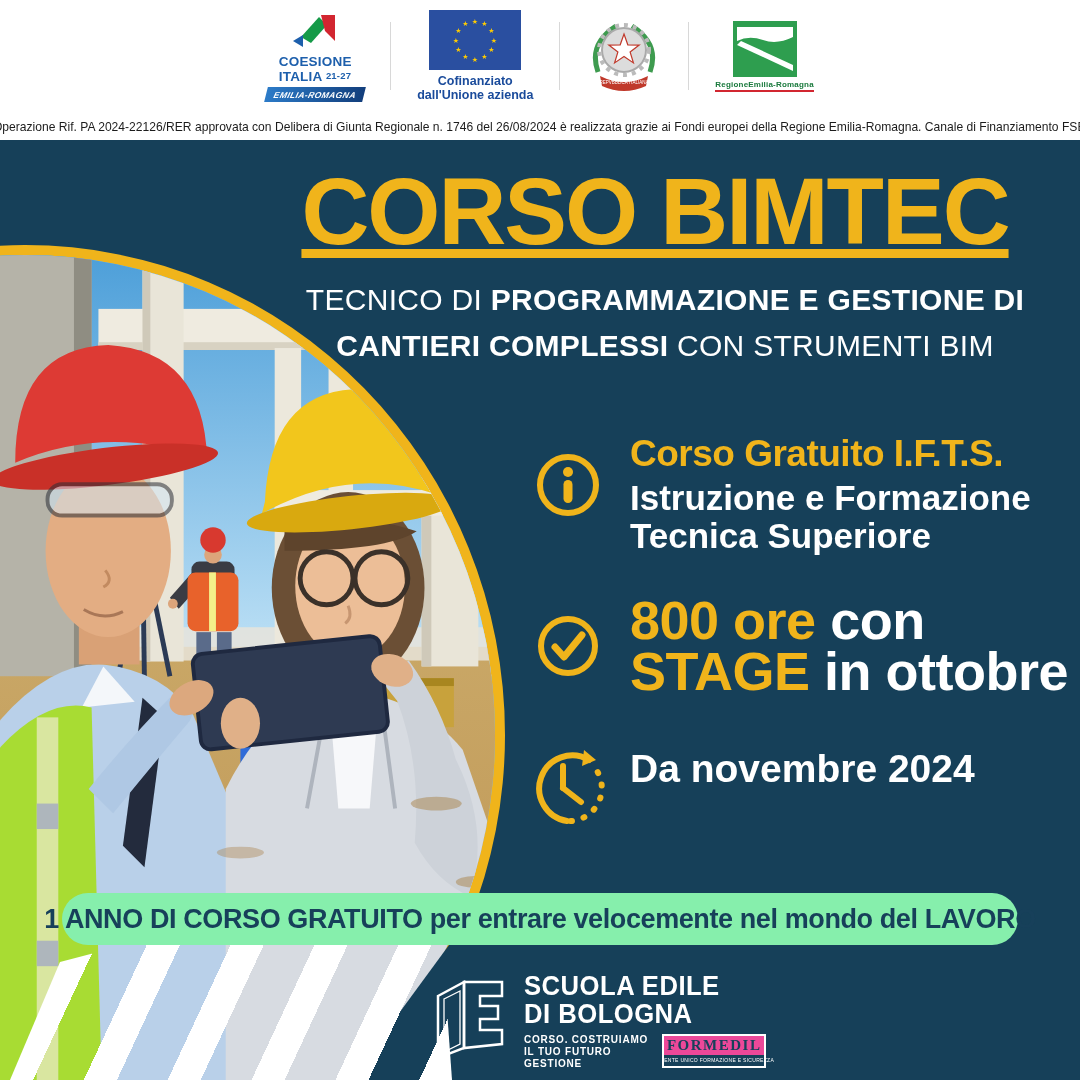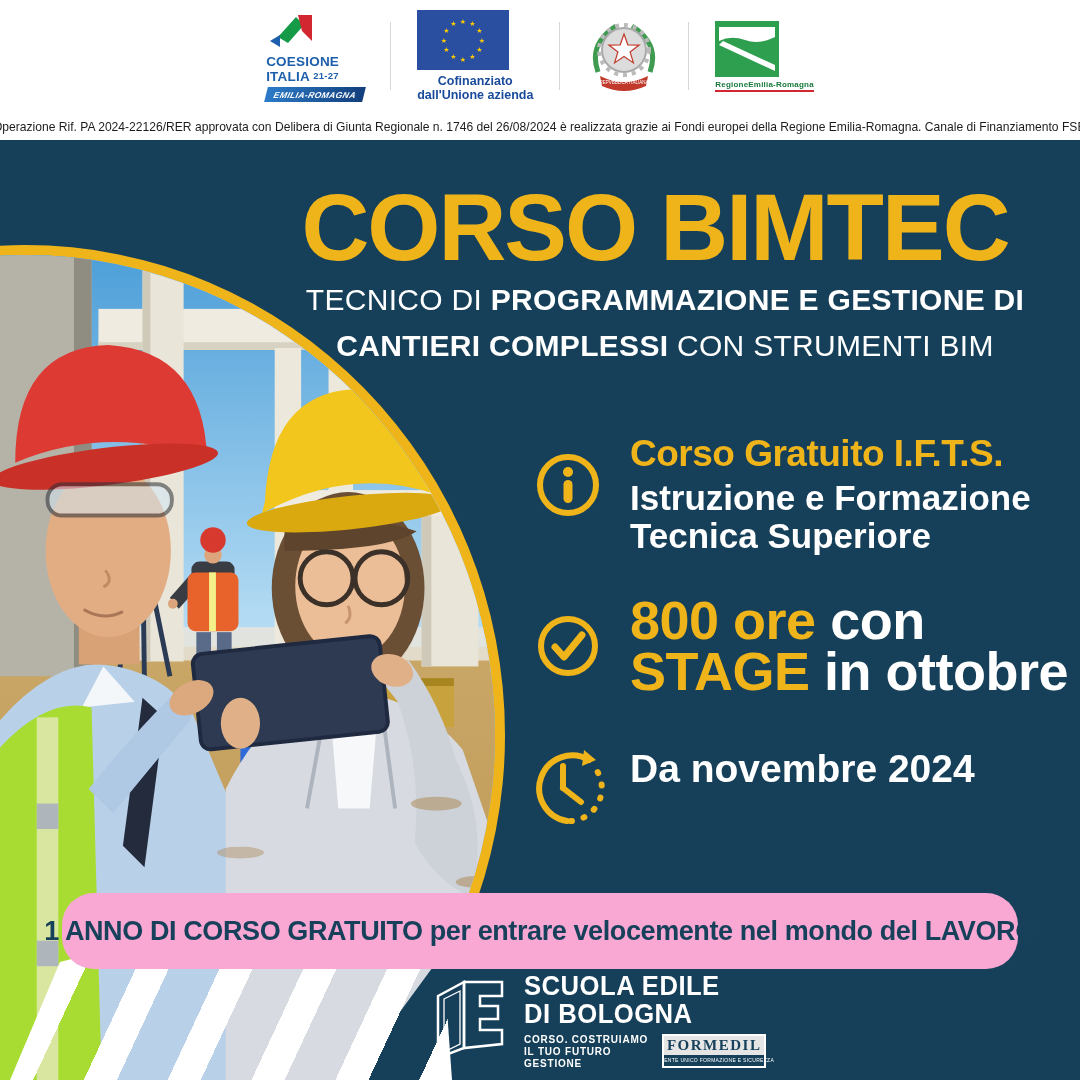--- a/index.html
+++ b/index.html
@@ -2,71 +2,71 @@
 <html><head>
 <meta charset="utf-8">
 <style>
   html,body{margin:0;padding:0;background:#222;}
   .canvas{position:relative;width:1080px;height:1080px;overflow:hidden;
           font-family:"Liberation Sans",sans-serif;background:#164059;}
   
   .header{position:absolute;left:0;top:0;width:1080px;height:112px;background:#ffffff;
           display:flex;align-items:center;justify-content:center;gap:26px;z-index:8;}
   .logo-sep{width:1px;height:68px;background:#d8d8d8;}
-  .logo-block{display:flex;flex-direction:column;justify-content:center;}
+  .logo-block{display:flex;flex-direction:column;align-items:center;justify-content:center;}
   .coesione-text{color:#1D5FAC;font-weight:800;font-size:13.5px;line-height:14px;letter-spacing:.2px;text-align:left;}
   .coesione-sub{font-size:9.5px;vertical-align:2px;}
   .coesione-badge{margin-top:3px;width:98px;height:15px;transform:skewX(-14deg);
      background:linear-gradient(90deg,#2C7BC8,#123E7C);color:#fff;font-style:italic;font-weight:800;
      font-size:8.5px;display:flex;align-items:center;justify-content:center;letter-spacing:.4px;}
   .eu-caption{margin-top:4px;color:#1A4B9B;font-weight:700;font-size:12.5px;line-height:14px;text-align:center;}
   .rer-caption{margin-top:3px;color:#1A7A3D;font-weight:700;font-size:8px;letter-spacing:.2px;
      border-bottom:2px solid #D22630;padding-bottom:1px;}
   
   .disclaimer{position:absolute;left:0;top:112px;width:1080px;height:28px;background:#ffffff;
      display:flex;align-items:center;justify-content:center;z-index:8;}
   .disclaimer span{font-size:13px;color:#1c1c1c;font-weight:500;white-space:nowrap;transform:scaleX(.93);}
   
-  .title{position:absolute;left:235px;top:174px;width:840px;text-align:center;color:#F0B41B;
-     font-size:94px;font-weight:800;letter-spacing:-2px;z-index:2;}
+  .title{position:absolute;left:235px;top:158px;width:840px;text-align:center;color:#F0B41B;
+     font-size:94px;font-weight:800;letter-spacing:-2px;z-index:2;text-decoration:underline;}
   .sub1{position:absolute;left:270px;top:283px;width:790px;text-align:center;color:#fff;
      font-size:30px;font-weight:400;letter-spacing:.3px;z-index:2;white-space:nowrap;}
   .sub2{position:absolute;left:270px;top:329px;width:790px;text-align:center;color:#fff;
      font-size:30px;font-weight:400;letter-spacing:.3px;z-index:2;white-space:nowrap;}
   .sub1 b,.sub2 b{font-weight:800;}
   
   .photo{position:absolute;left:-455px;top:245px;width:960px;height:980px;border-radius:50%;
      border:10px solid #F0B41B;overflow:hidden;background:#7ec3ec;z-index:1;box-sizing:border-box;}
   .photo svg{position:absolute;left:0;top:0;width:100%;height:100%;}
   
   .feat-icon{position:absolute;z-index:2;}
   .f-text{position:absolute;z-index:2;color:#fff;}
   .f1-title{color:#F0B41B;font-weight:800;font-size:37px;letter-spacing:-.5px;margin-bottom:4px;}
   .f1-line{font-size:35px;font-weight:600;line-height:38px;}
   .f2-line{font-size:54px;font-weight:800;line-height:51px;letter-spacing:-.5px;}
   .f3-line{font-size:39px;font-weight:700;line-height:42px;}
   .yel{color:#F0B41B;}
   
-  .banner{position:absolute;left:62px;top:893px;width:956px;height:76px;background:#f9a8d4;
+  .banner{position:absolute;left:62px;top:893px;width:956px;height:52px;background:#86efac;
      border-radius:32px;display:flex;align-items:center;justify-content:center;z-index:6;}
   .banner-text{color:#17405A;font-size:27px;font-weight:700;letter-spacing:-.4px;white-space:nowrap;}
   .banner-text b{font-weight:800;}
   
   .wedge{position:absolute;left:330px;top:925px;width:350px;height:155px;background:#164059;
      clip-path:polygon(130px 5px,20px 155px,350px 155px,350px 0px);z-index:3;}
   .stripes{position:absolute;left:0;top:900px;width:620px;height:180px;z-index:4;
      background:repeating-linear-gradient(115deg,#ffffff 0 30px,rgba(255,255,255,0) 30px 76px);
      clip-path:polygon(10px 180px,60px 62px,190px 28px,440px 12px,452px 180px);}
   
   .footer{position:absolute;left:430px;top:972px;display:flex;align-items:flex-start;gap:16px;z-index:7;}
   .school-name{color:#fff;font-weight:800;font-size:27px;line-height:28px;letter-spacing:.5px;transform-origin:left top;transform:scaleX(.95);}
   .school-sub{display:flex;gap:14px;margin-top:6px;align-items:flex-start;}
   .tagline{color:#fff;font-weight:700;font-size:10px;line-height:12px;letter-spacing:.8px;}
   .formedil{border:2px solid #fff;width:100px;}
-  .formedil-top{background:#e5e5e5;color:#17405A;font-family:"Liberation Serif",serif;font-weight:700;
+  .formedil-top{background:#ec4899;color:#17405A;font-family:"Liberation Serif",serif;font-weight:700;
      font-size:15px;text-align:center;letter-spacing:1.5px;padding:1px 0;}
   .formedil-bottom{background:#164059;color:#fff;font-size:5px;text-align:center;
      letter-spacing:.3px;padding:2px 0 3px 0;white-space:nowrap;}
 </style>
 </head>
 <body>
 
 <div class="canvas">
 
   <div class="header">

